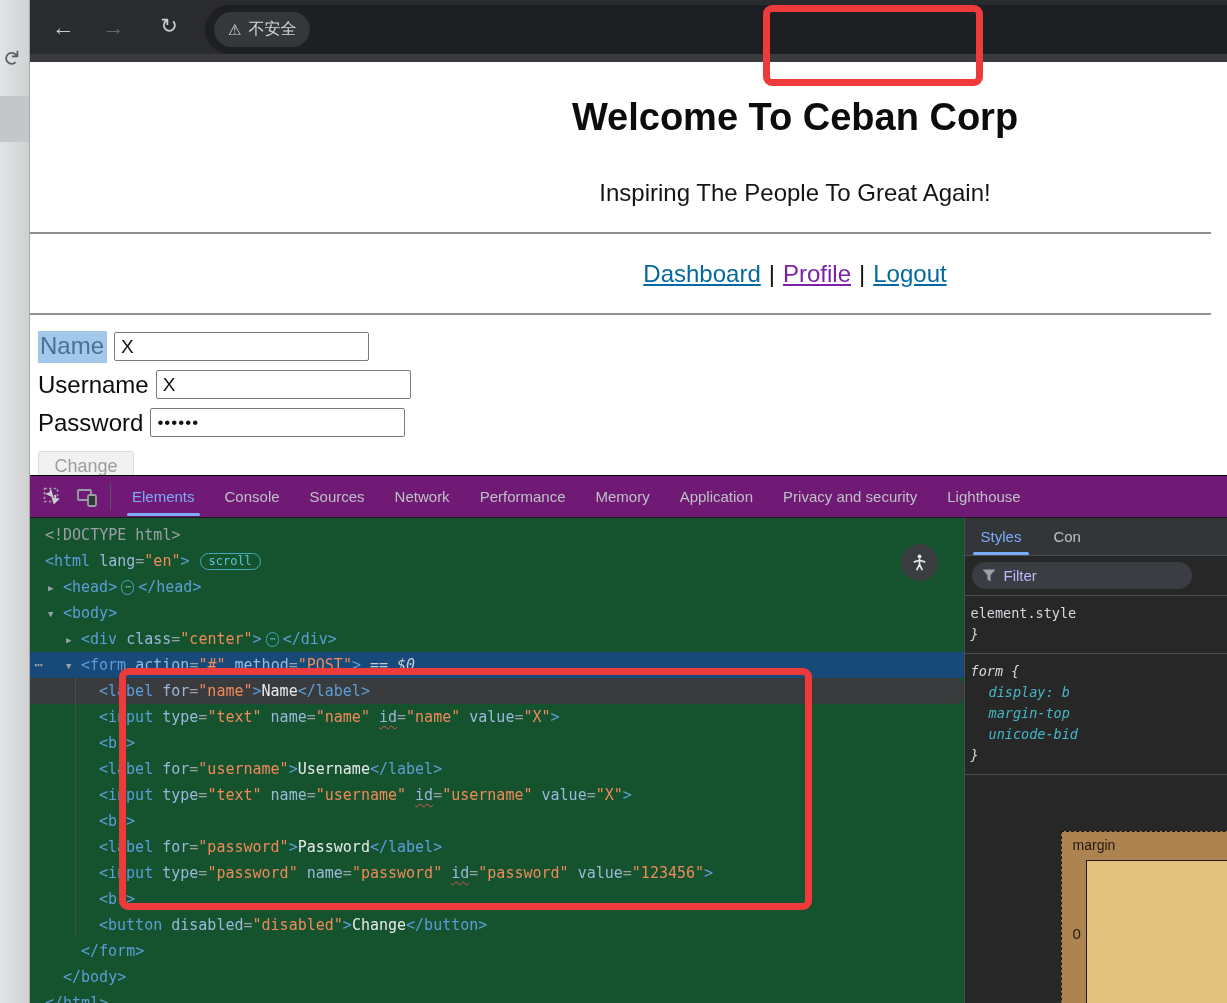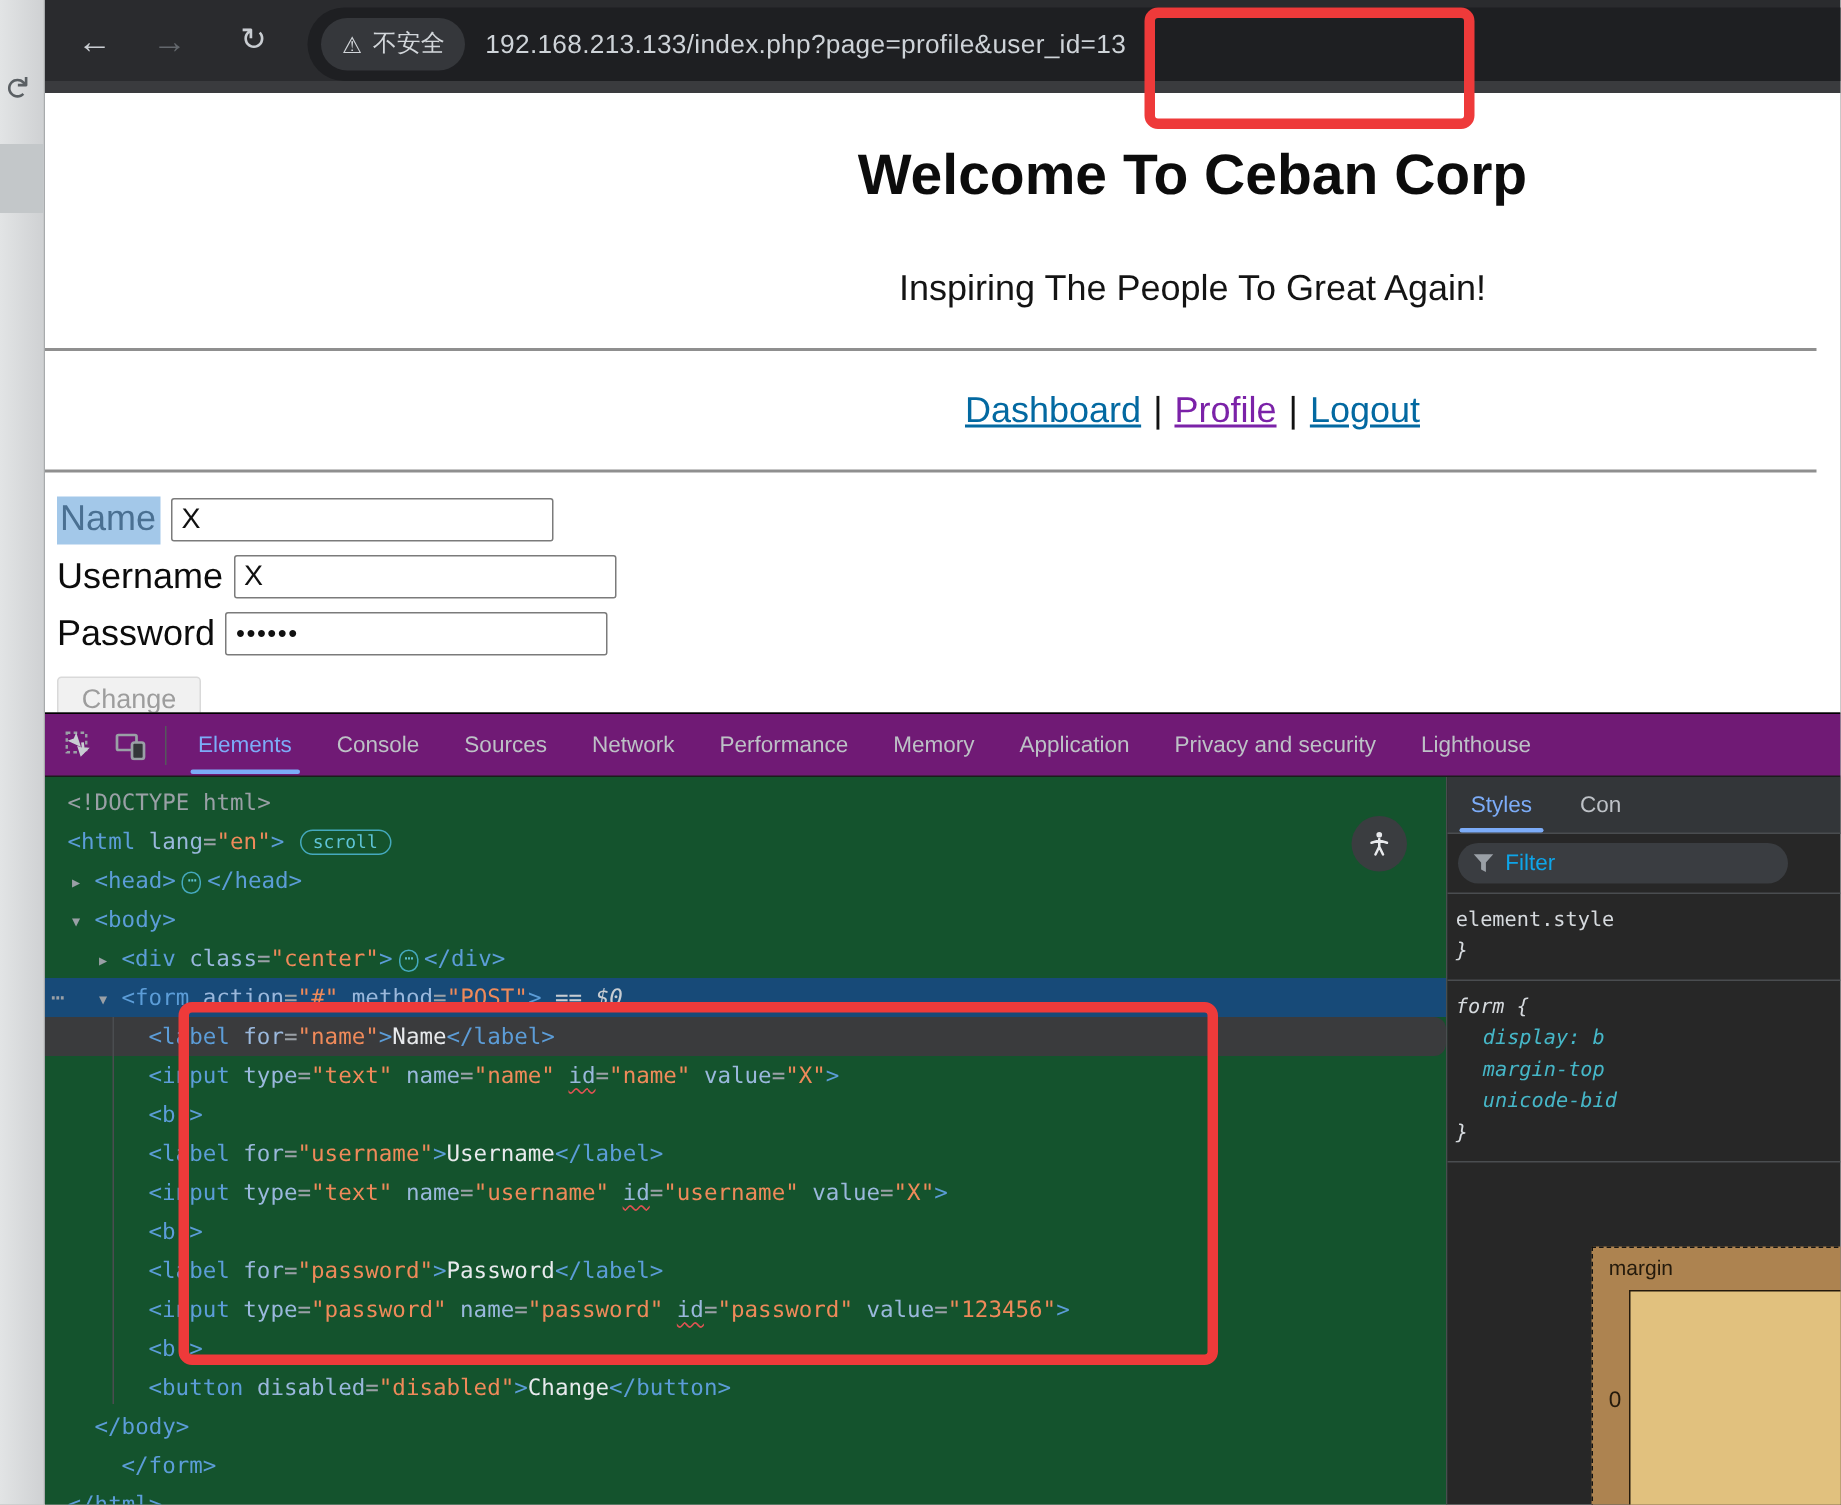--- a/index.html
+++ b/index.html
@@ -91,21 +91,21 @@
   
   .dt-styles { width:300px; position:relative; background:#272727; color:#d6dade; font-size:13.5px; }
   .sp-tabs { height:38px; background:#333639; border-bottom:1px solid #4a4d50;
     display:flex; align-items:center; font-family:"Liberation Sans",sans-serif; font-size:15px; }
   .sp-tab { color:#bdc1c6; padding:0 16px; height:38px; line-height:38px; position:relative; }
   .sp-tab.sel { color:#7cacf8; }
   .sp-tab.sel::after { content:""; position:absolute; left:8px; right:8px; bottom:1px; height:3px;
     border-radius:3px; background:#7cacf8; }
   .sp-filter-row { height:40px; display:flex; align-items:center; border-bottom:1px solid #4a4d50; padding-left:7px; }
   .sp-filter { background:#3a3d41; border-radius:14px; height:27px; width:220px; display:flex;
-    align-items:center; padding:0 10px; gap:8px; color:#0ea5e9;
+    align-items:center; padding:0 10px; gap:8px; color:#c4b5fd;
     font-family:"Liberation Sans",sans-serif; font-size:15px; }
   .sp-section { padding:7px 0 8px 6px; border-bottom:1px solid #4a4d50; line-height:21px; white-space:nowrap; }
   .sp-selector { color:#d6dade; }
   .sp-selector.it { font-style:italic; }
   .sp-prop { padding-left:18px; font-style:italic; color:#46b7c8; }
   .sp-brace { color:#d6dade; font-style:italic; }
   
   .box-model { position:absolute; left:96px; top:313px; width:210px; height:210px;
     background:#ad8350; border:1px dashed #141414;
     font-family:"Liberation Sans",sans-serif; color:#241a0c; font-size:14px; }
@@ -131,21 +131,20 @@
 
 <div class="browser-toolbar">
   <div class="nav-btn nav-back">←</div>
   <div class="nav-btn nav-fwd">→</div>
   <div class="nav-btn nav-reload">↻</div>
   <div class="url-bar">
     <div class="sec-chip">
       <span class="warn">⚠</span>
       <span>不安全</span>
     </div>
-    <span class="url-text">192.168.213.133/index.php?page=profile&amp;user_id=13</span>
   </div>
   <div class="bottom-edge"></div>
 </div>
 
 <div class="page">
   <div class="page-inner">
     <div class="page-title">Welcome To Ceban Corp</div>
     <div class="page-subtitle">Inspiring The People To Great Again!</div>
     <hr>
     <div class="page-nav">
@@ -210,22 +209,22 @@
           <div class="dt-row hov" style="padding-left: 54px;"><span class="arrow"></span><span class="tok-t">&lt;label </span><span class="tok-a">for</span><span class="tok-p">=</span><span class="tok-v">"name"</span><span class="tok-t">&gt;</span><span class="tok-x">Name</span><span class="tok-t">&lt;/label&gt;</span></div>
           <div class="dt-row" style="padding-left: 54px;"><span class="arrow"></span><span class="tok-t">&lt;input </span><span class="tok-a">type</span><span class="tok-p">=</span><span class="tok-v">"text"</span><span class="tok-t"> </span><span class="tok-a">name</span><span class="tok-p">=</span><span class="tok-v">"name"</span><span class="tok-t"> </span><span class="tok-as">id</span><span class="tok-p">=</span><span class="tok-v">"name"</span><span class="tok-t"> </span><span class="tok-a">value</span><span class="tok-p">=</span><span class="tok-v">"X"</span><span class="tok-t">&gt;</span></div>
           <div class="dt-row" style="padding-left: 54px;"><span class="arrow"></span><span class="tok-t">&lt;br&gt;</span></div>
           <div class="dt-row" style="padding-left: 54px;"><span class="arrow"></span><span class="tok-t">&lt;label </span><span class="tok-a">for</span><span class="tok-p">=</span><span class="tok-v">"username"</span><span class="tok-t">&gt;</span><span class="tok-x">Username</span><span class="tok-t">&lt;/label&gt;</span></div>
           <div class="dt-row" style="padding-left: 54px;"><span class="arrow"></span><span class="tok-t">&lt;input </span><span class="tok-a">type</span><span class="tok-p">=</span><span class="tok-v">"text"</span><span class="tok-t"> </span><span class="tok-a">name</span><span class="tok-p">=</span><span class="tok-v">"username"</span><span class="tok-t"> </span><span class="tok-as">id</span><span class="tok-p">=</span><span class="tok-v">"username"</span><span class="tok-t"> </span><span class="tok-a">value</span><span class="tok-p">=</span><span class="tok-v">"X"</span><span class="tok-t">&gt;</span></div>
           <div class="dt-row" style="padding-left: 54px;"><span class="arrow"></span><span class="tok-t">&lt;br&gt;</span></div>
           <div class="dt-row" style="padding-left: 54px;"><span class="arrow"></span><span class="tok-t">&lt;label </span><span class="tok-a">for</span><span class="tok-p">=</span><span class="tok-v">"password"</span><span class="tok-t">&gt;</span><span class="tok-x">Password</span><span class="tok-t">&lt;/label&gt;</span></div>
           <div class="dt-row" style="padding-left: 54px;"><span class="arrow"></span><span class="tok-t">&lt;input </span><span class="tok-a">type</span><span class="tok-p">=</span><span class="tok-v">"password"</span><span class="tok-t"> </span><span class="tok-a">name</span><span class="tok-p">=</span><span class="tok-v">"password"</span><span class="tok-t"> </span><span class="tok-as">id</span><span class="tok-p">=</span><span class="tok-v">"password"</span><span class="tok-t"> </span><span class="tok-a">value</span><span class="tok-p">=</span><span class="tok-v">"123456"</span><span class="tok-t">&gt;</span></div>
           <div class="dt-row" style="padding-left: 54px;"><span class="arrow"></span><span class="tok-t">&lt;br&gt;</span></div>
           <div class="dt-row" style="padding-left: 54px;"><span class="arrow"></span><span class="tok-t">&lt;button </span><span class="tok-a">disabled</span><span class="tok-p">=</span><span class="tok-v">"disabled"</span><span class="tok-t">&gt;</span><span class="tok-x">Change</span><span class="tok-t">&lt;/button&gt;</span></div>
+          <div class="dt-row" style="padding-left: 36px;"><span class="arrow"></span><span class="tok-t">&lt;/form&gt;</span></div>
           <div class="dt-row" style="padding-left: 18px;"><span class="arrow"></span><span class="tok-t">&lt;/body&gt;</span></div>
-          <div class="dt-row" style="padding-left: 36px;"><span class="arrow"></span><span class="tok-t">&lt;/form&gt;</span></div>
           <div class="dt-row" style="padding-left: 0px;"><span class="arrow"></span><span class="tok-t">&lt;/html&gt;</span></div>
         </div>
       <div class="indent-guide"></div>
       <div class="a11y-fab">
         <svg width="19" height="19" viewBox="0 0 24 24">
           <circle cx="12" cy="4.4" r="2.4" fill="#e8eaed"></circle>
           <path d="M12 8 L12 14.5 M12 9.2 L5.5 11.2 M12 9.2 L18.5 11.2 M12 14.5 L8.8 21 M12 14.5 L15.2 21" stroke="#e8eaed" stroke-width="2.1" fill="none" stroke-linecap="round"></path>
         </svg>
       </div>
     </div>

